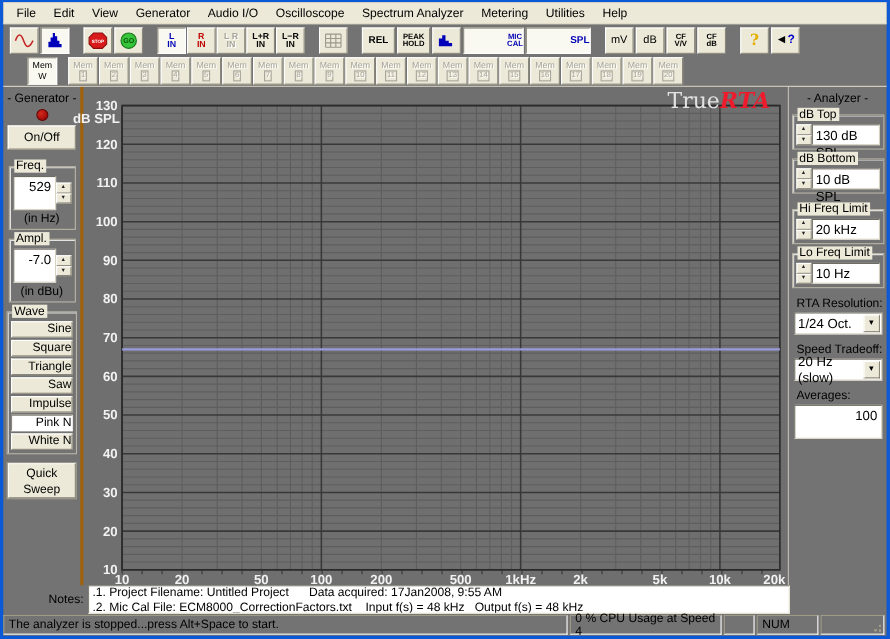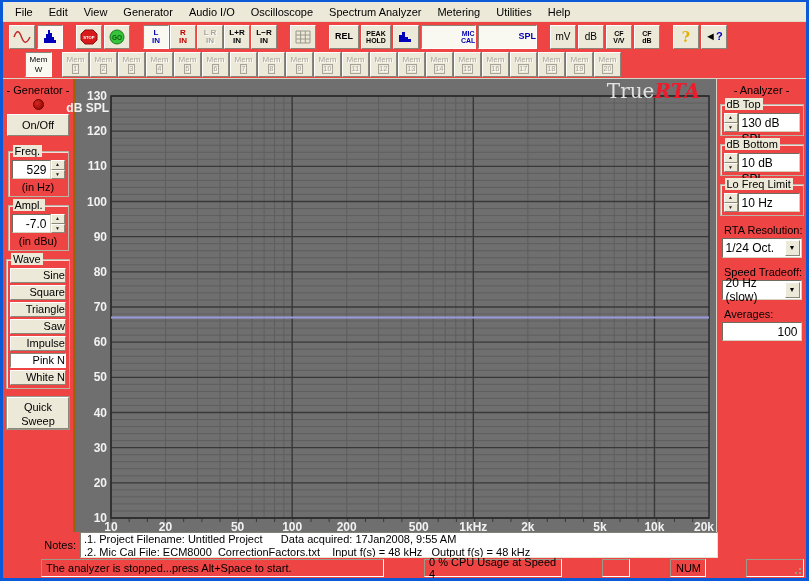--- a/index.html
+++ b/index.html
@@ -1,19 +1,19 @@
 <!DOCTYPE html>
 <html><head>
 <meta charset="utf-8">
 <style>
   * { margin:0; padding:0; box-sizing:border-box; }
   html,body { width:809px; height:581px; overflow:hidden; }
   body { font-family:"Liberation Sans", sans-serif; font-size:11px; color:#000; background:#ece9d8; }
 
-  #window { position:absolute; inset:0; border:3px solid #0c59d8; border-top-width:2px; background:#ef4444; display:flex; flex-direction:column; }
+  #window { position:absolute; inset:0; border:3px solid #0c59d8; border-top-width:2px; background:#737373; display:flex; flex-direction:column; }
 
   
   #menubar { height:20px; display:flex; align-items:center; padding-left:4px; background:#ece9d8; border-bottom:1px solid #e0dcc8; flex:0 0 auto;}
   .menu-item { padding:2px 8px; cursor:default; }
 
   
   #toolbar { height:29px; display:flex; align-items:center; padding-left:6px; gap:2px; flex:0 0 auto; }
   .tbtn { height:24px; min-width:26px; background:#ece9d8; border:1px solid; border-color:#fff #8a877a #8a877a #fff; display:flex; flex-direction:column; align-items:center; justify-content:center; line-height:1; font-size:10px; cursor:default; }
   .tbtn.pressed { border-color:#8a877a #fff #fff #8a877a; background:#faf9f1; }
   .tbtn.disabled { color:#a8a49a; text-shadow:1px 1px 0 #fff; }
@@ -36,21 +36,21 @@
 
   
   #left-panel { width:73px; flex:0 0 auto; display:flex; flex-direction:column; align-items:center; padding-top:5px; border-right:3px solid #a16207; }
   .panel-title { font-size:11px; }
   #gen-led { width:11px; height:11px; border-radius:50%; background:radial-gradient(circle at 35% 35%, #d42a1e, #8c0000); border:1px solid #600; margin:3px 0 4px; }
   .btn { background:#ece9d8; border:1px solid; border-color:#fff #8a877a #8a877a #fff; text-align:center; cursor:default; font-size:11px; }
   #onoff-btn { width:62px; height:22px; line-height:20px; margin-bottom:7px; }
   .groupbox { position:relative; border:1px solid #b8b5a7; box-shadow:inset 1px 1px 0 rgba(255,255,255,.8); margin-top:8px; padding:8px 3px 3px; }
   .gb-label { position:absolute; top:-7px; left:4px; background:#ece9d8; padding:0 2px; font-size:11px; }
   .row { display:flex; align-items:center; }
-  .tbox { background:#fff; border:1px solid; border-color:#6f6d62 #d6d2c2 #d6d2c2 #6f6d62; font-size:12px; padding:1px 3px; height:19px; line-height:16px; }
+  .tbox { background:#fff; border:1px solid; border-color:#6f6d62 #d6d2c2 #d6d2c2 #6f6d62; font-size:12px; padding:1px 3px; height:31px; line-height:16px; }
   .num { text-align:right; }
   .spinner { display:flex; flex-direction:column; width:14px; height:19px; }
   .sp { flex:1; background:#ece9d8; border:1px solid; border-color:#fff #8a877a #8a877a #fff; font-size:5px; line-height:7px; text-align:center; color:#222; cursor:default; }
   .unit { text-align:center; margin-top:2px; font-size:11px; }
   #wave-group { width:64px; display:flex; flex-direction:column; align-items:center; gap:2px; }
   .wave-btn { width:56px; height:15px; line-height:13px;text-align:right; }
   .wave-btn.active { border-color:#8a877a #fff #fff #8a877a; background:#fff; }
   #quick-sweep { width:62px; height:32px; margin-top:8px; line-height:1.3; padding-top:2px; border-width:1px; outline:1px solid #9a978a; }
 
   
@@ -71,25 +71,25 @@
   .dd-btn { width:15px; height:16px; margin-right:1px; background:#ece9d8; border:1px solid; border-color:#fff #8a877a #8a877a #fff; font-size:7px; line-height:14px; text-align:center; }
   #averages-input { width:80px; text-align:right; }
 
   
   #notes { height:26px; display:flex; align-items:center; flex:0 0 auto; }
   #notes-label { width:77px; text-align:right; padding-right:4px;padding-left:24px; }
   #notes-box { width:638px; height:26px; background:#fff; border:1px solid; border-color:#848275 #e6e2d2 #e6e2d2 #848275; font-size:11px; line-height:13px; padding-left:3px; white-space:pre; overflow:hidden; }
 
   
   #statusbar { height:20px; display:flex; align-items:stretch; gap:2px; padding:1px 2px 1px 0; flex:0 0 auto; }
-  .sbpanel { border:1px solid; border-color:#9d9a88 #fff #fff #9d9a88; display:flex; align-items:center; padding:0 4px; font-size:11px;margin-left:38px; }
+  .sbpanel { border:1px solid; border-color:#9d9a88 #fff #fff #9d9a88; display:flex; align-items:center; padding:0 4px; font-size:11px; }
   #sb-msg { flex:1; }
   #sb-cpu { width:138px; }
   #sb-e1 { width:28px; }
-  #sb-num { width:36px;justify-content:flex-end; }
+  #sb-num { width:56px; }
   #sb-e2 { width:58px; position:relative; }
   #grip { position:absolute; right:0; bottom:0; width:12px; height:12px;
     background:
       radial-gradient(circle at 9px 9px, #9d9a88 1.2px, transparent 1.4px),
       radial-gradient(circle at 5px 9px, #9d9a88 1.2px, transparent 1.4px),
       radial-gradient(circle at 9px 5px, #9d9a88 1.2px, transparent 1.4px); }
 
   
   .icon16 { width:18px; height:16px; display:block; }
   .helpq { color:#e3b000; font-weight:bold; font-size:14px; font-family:"DejaVu Serif", serif; }
@@ -523,20 +523,30 @@
         <div class="gb-label">dB Bottom</div>
         <div class="row">
           <div class="spinner">
               <span class="sp">▲</span>
               <span class="sp">▼</span>
             </div>
           <div class="vbox">10 dB SPL</div>
         </div>
       </div>
 
+      <div class="groupbox" style="margin-top:14px">
+        <div class="gb-label">Hi Freq Limit</div>
+        <div class="row">
+          <div class="spinner">
+              <span class="sp">▲</span>
+              <span class="sp">▼</span>
+            </div>
+          <div class="vbox">20 kHz</div>
+        </div>
+      </div>
 
       <div class="groupbox">
         <div class="gb-label">Lo Freq Limit</div>
         <div class="row">
           <div class="spinner">
               <span class="sp">▲</span>
               <span class="sp">▼</span>
             </div>
           <div class="vbox">10 Hz</div>
         </div>

